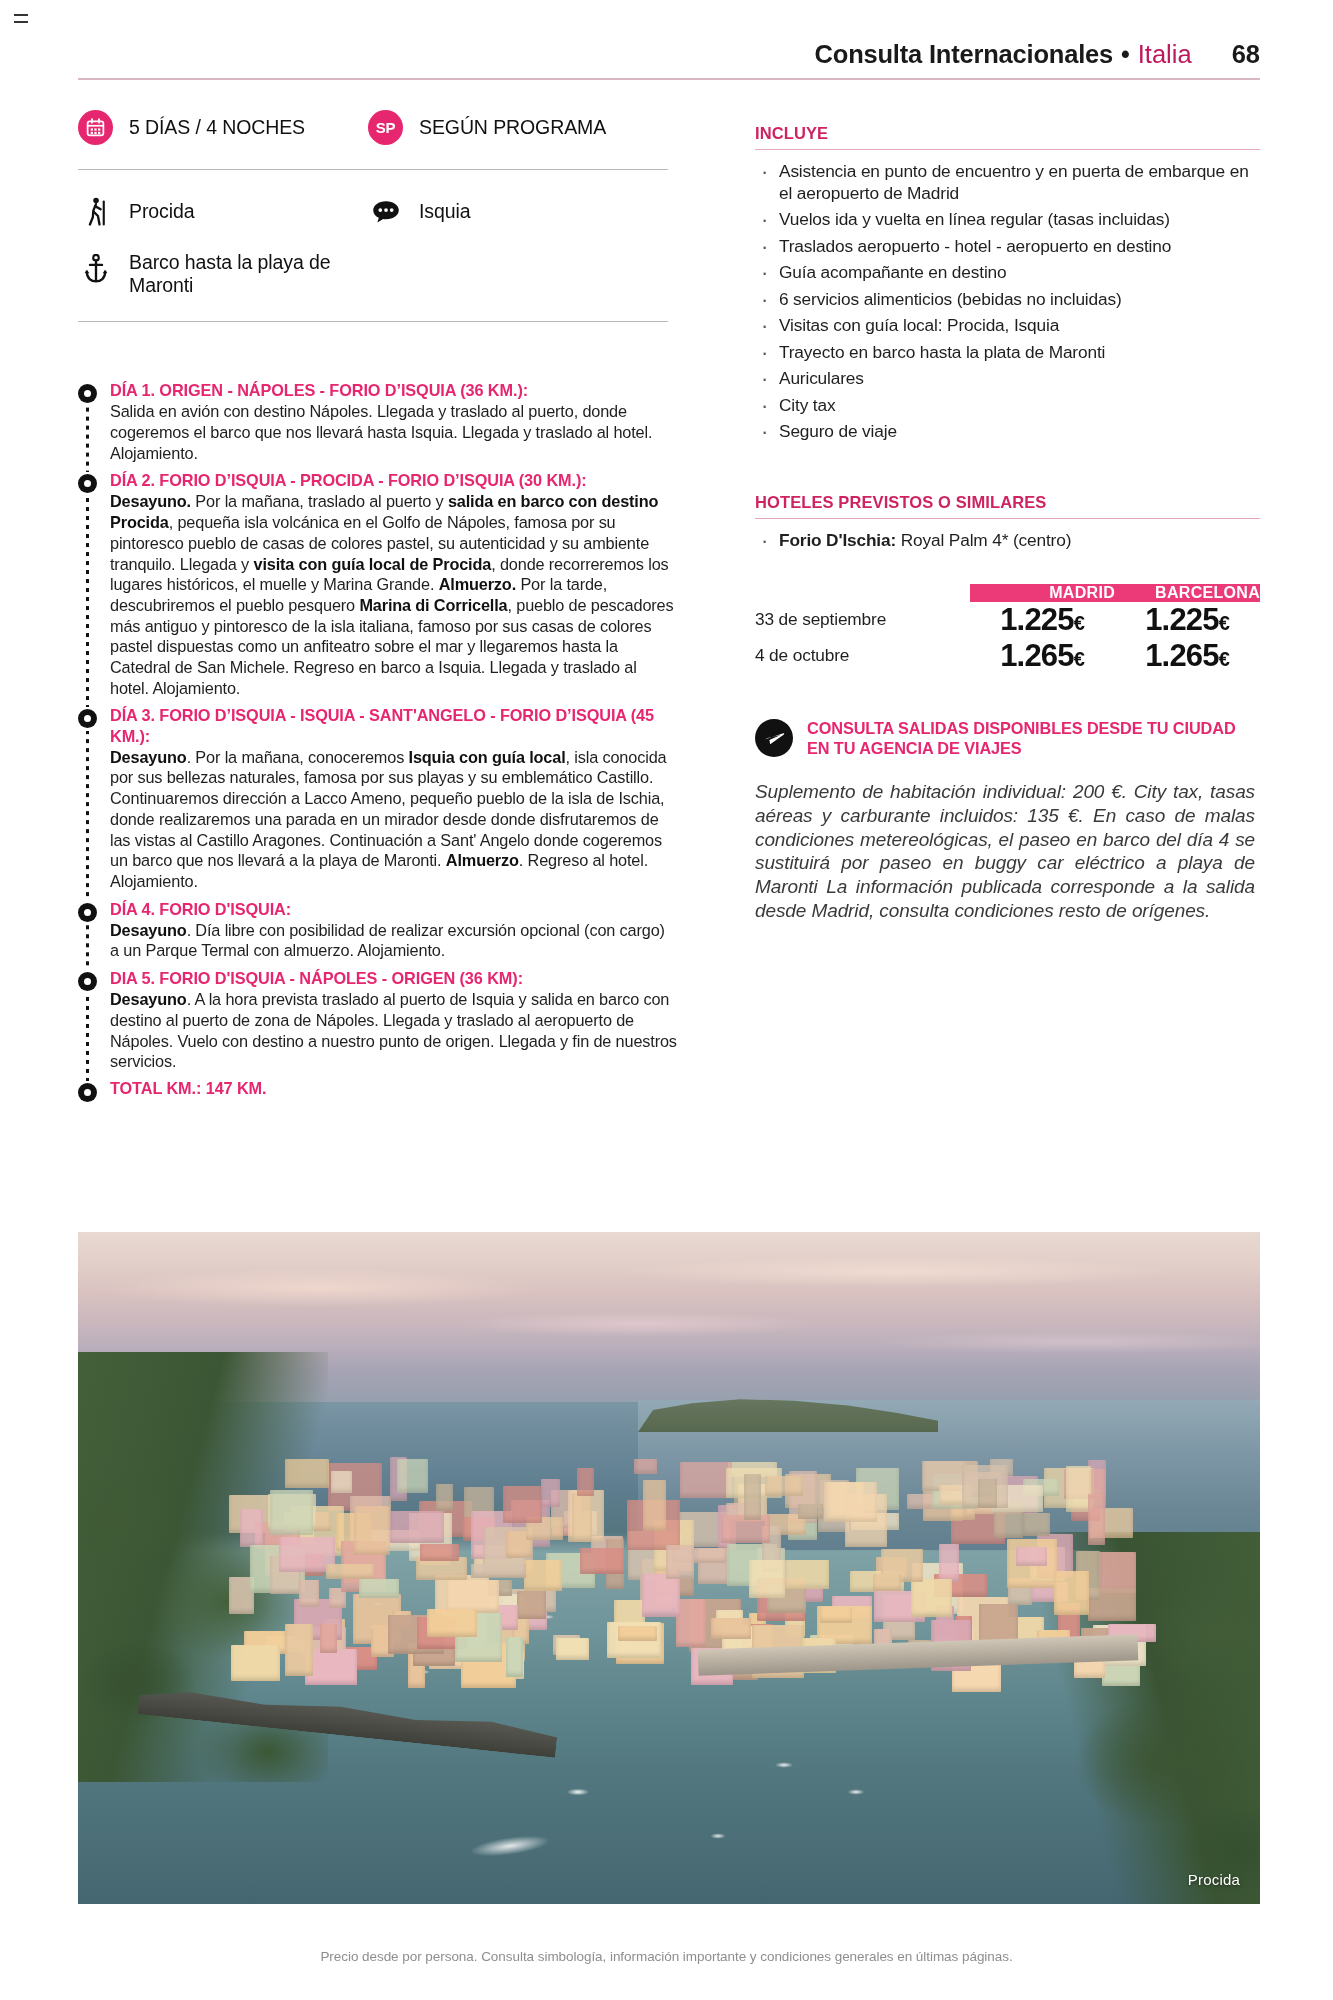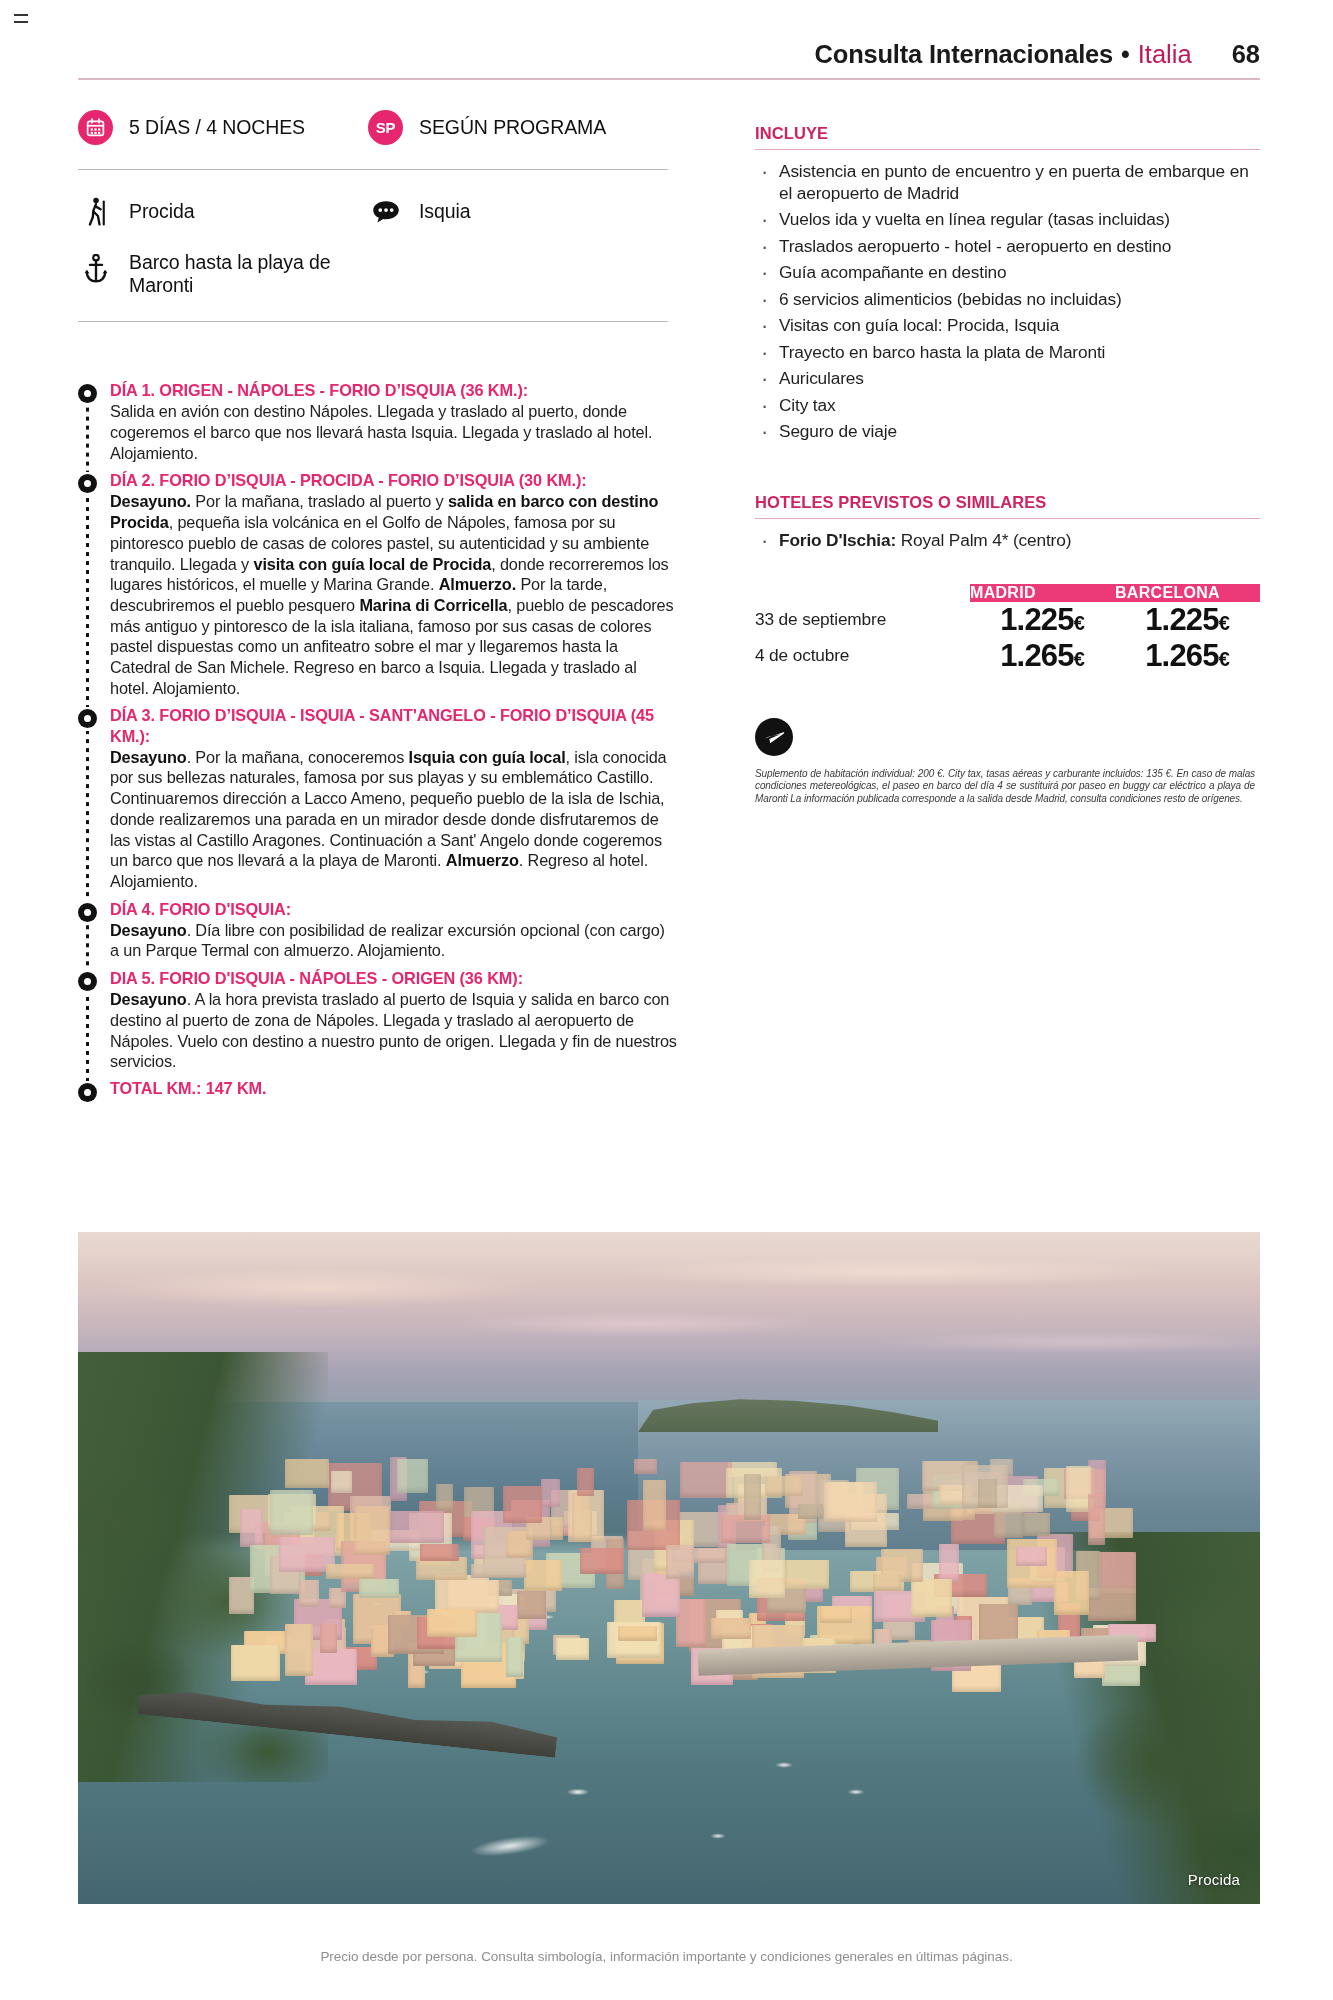--- a/index.html
+++ b/index.html
@@ -228,21 +228,21 @@
     border-collapse: collapse;
   }
   .price-table th, .price-table td { padding: 0; }
   .ph-empty { width: 215px; }
   .ph-city {
     background: #ec3a78;
     color: #fff;
     font-size: 16px;
     font-weight: bold;
     letter-spacing: 0.3px;
-    text-align: left;
+    text-align: right;
     padding: 9px 0 9px 0;
     width: 145px;
   }
   .pt-date {
     font-size: 17.3px;
     color: #1f1f1f;
     letter-spacing: -0.15px;
     padding: 26px 0 0 22px;
     vertical-align: middle;
   }
@@ -281,22 +281,22 @@
   }
   .consulta-text {
     font-size: 16.3px;
     font-weight: bold;
     color: #e6266f;
     line-height: 1.23;
     letter-spacing: -0.1px;
   }
 
   .fineprint {
-    margin-top: 12px;
-    font-size: 10px;
+    margin-top: 22px;
+    font-size: 19px;
     font-style: italic;
     line-height: 1.25;
     color: #3a3a3a;
     text-align: justify;
     letter-spacing: -0.1px;
     width: 500px;
   }
 
   
   .photo-wrap {
@@ -628,20 +628,24 @@
         </tr>
       </tbody>
     </table>
 
     <div class="consulta">
       <span class="consulta-icon">
         <svg width="24" height="24" viewBox="0 0 24 24">
           <path d="M2.6 13.6 L21.4 7.2 C22.2 6.95 22.6 7.9 21.9 8.4 L8.2 18.2 L7.4 14.1 L18.6 9.0 L5.6 12.0 Z" fill="#fff"></path>
         </svg>
       </span>
+      <div class="consulta-text">
+        <div>CONSULTA SALIDAS DISPONIBLES DESDE TU CIUDAD</div>
+        <div>EN TU AGENCIA DE VIAJES</div>
+      </div>
     </div>
 
     <div class="fineprint">Suplemento de habitación individual: 200 €. City tax, tasas aéreas y carburante incluidos: 135 €. En caso de malas condiciones metereológicas, el paseo en barco del día 4 se sustituirá por paseo en buggy car eléctrico a playa de Maronti La información publicada corresponde a la salida desde Madrid, consulta condiciones resto de orígenes.</div>
 
   </div>
 
   <div class="photo-wrap">
     <div class="photo"></div>
     <div class="sky"></div>
     <div class="sky-clouds"></div>

